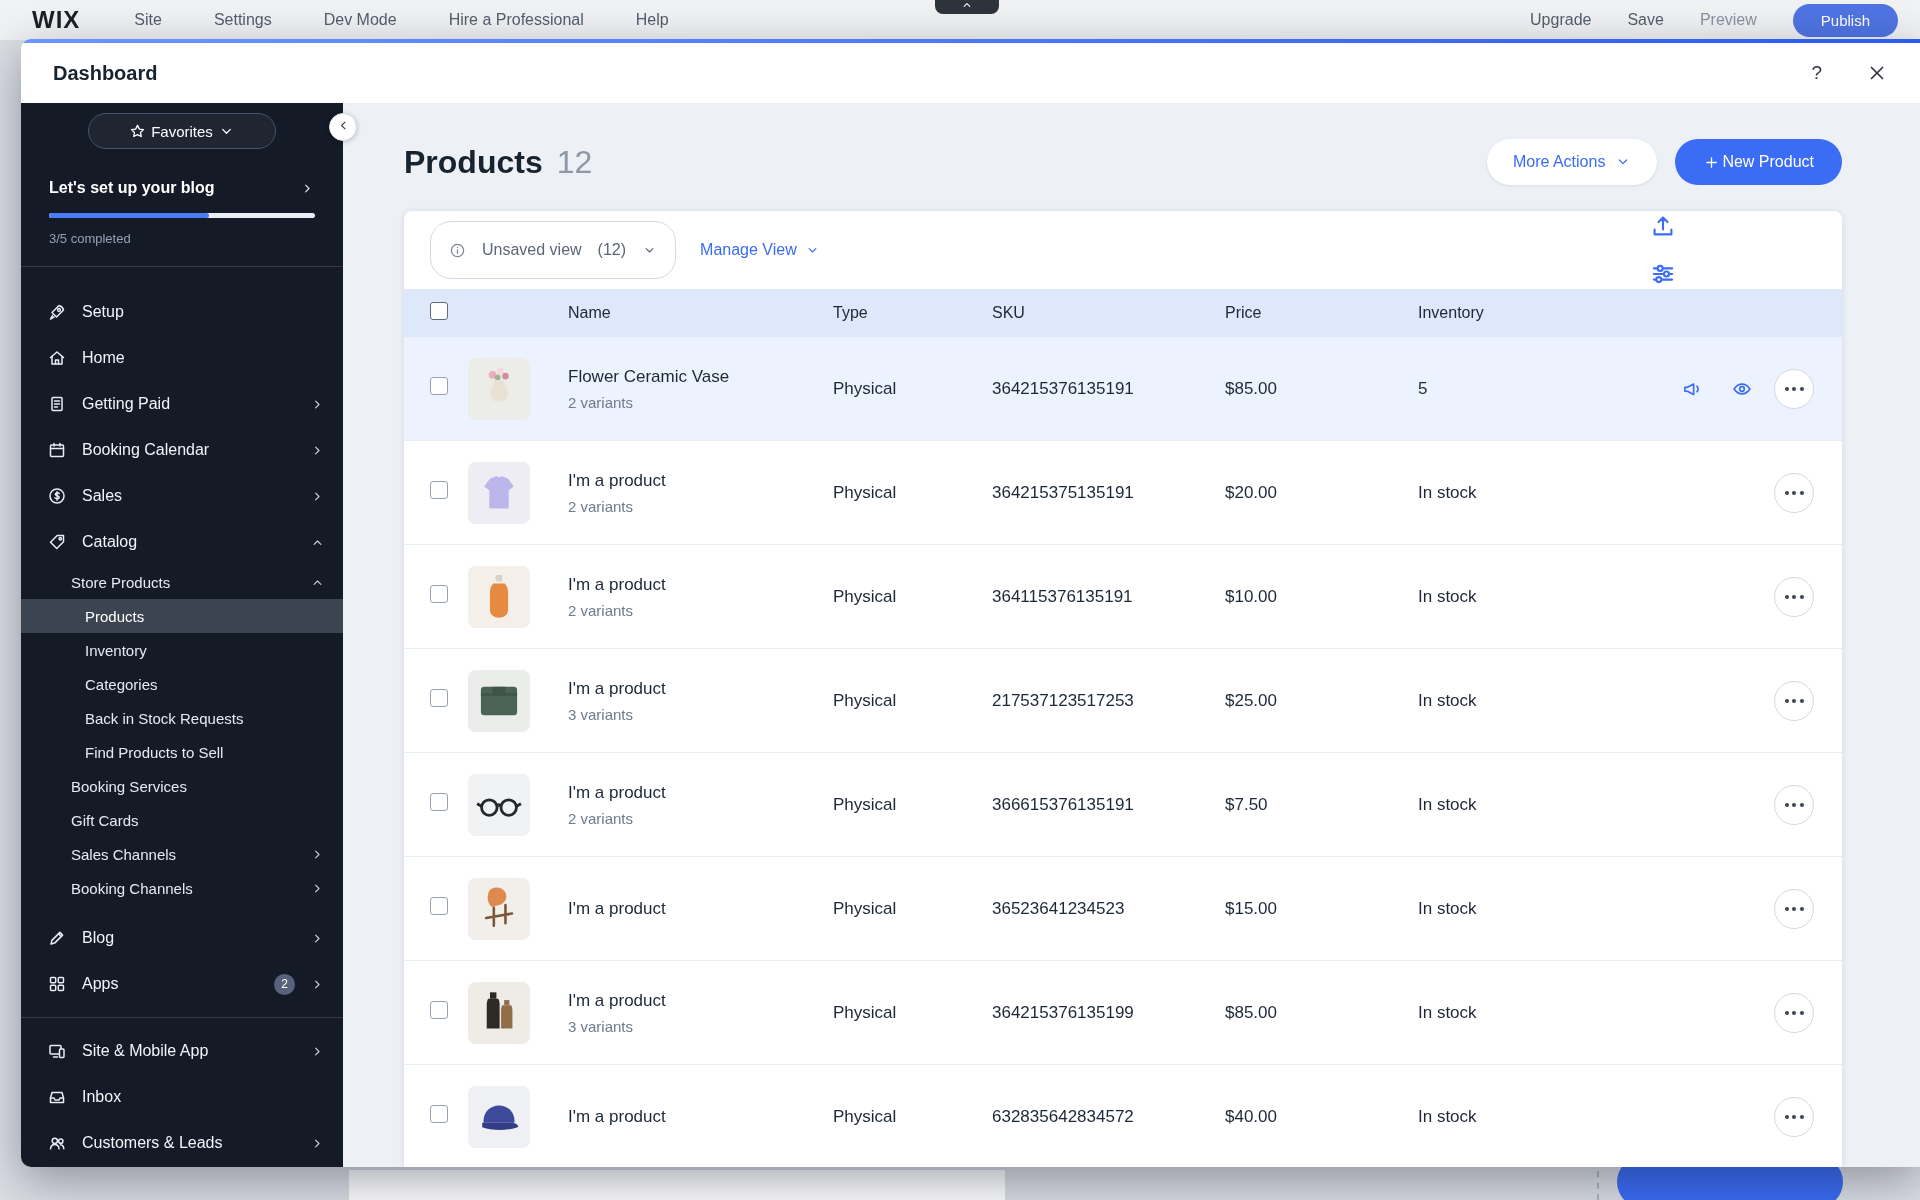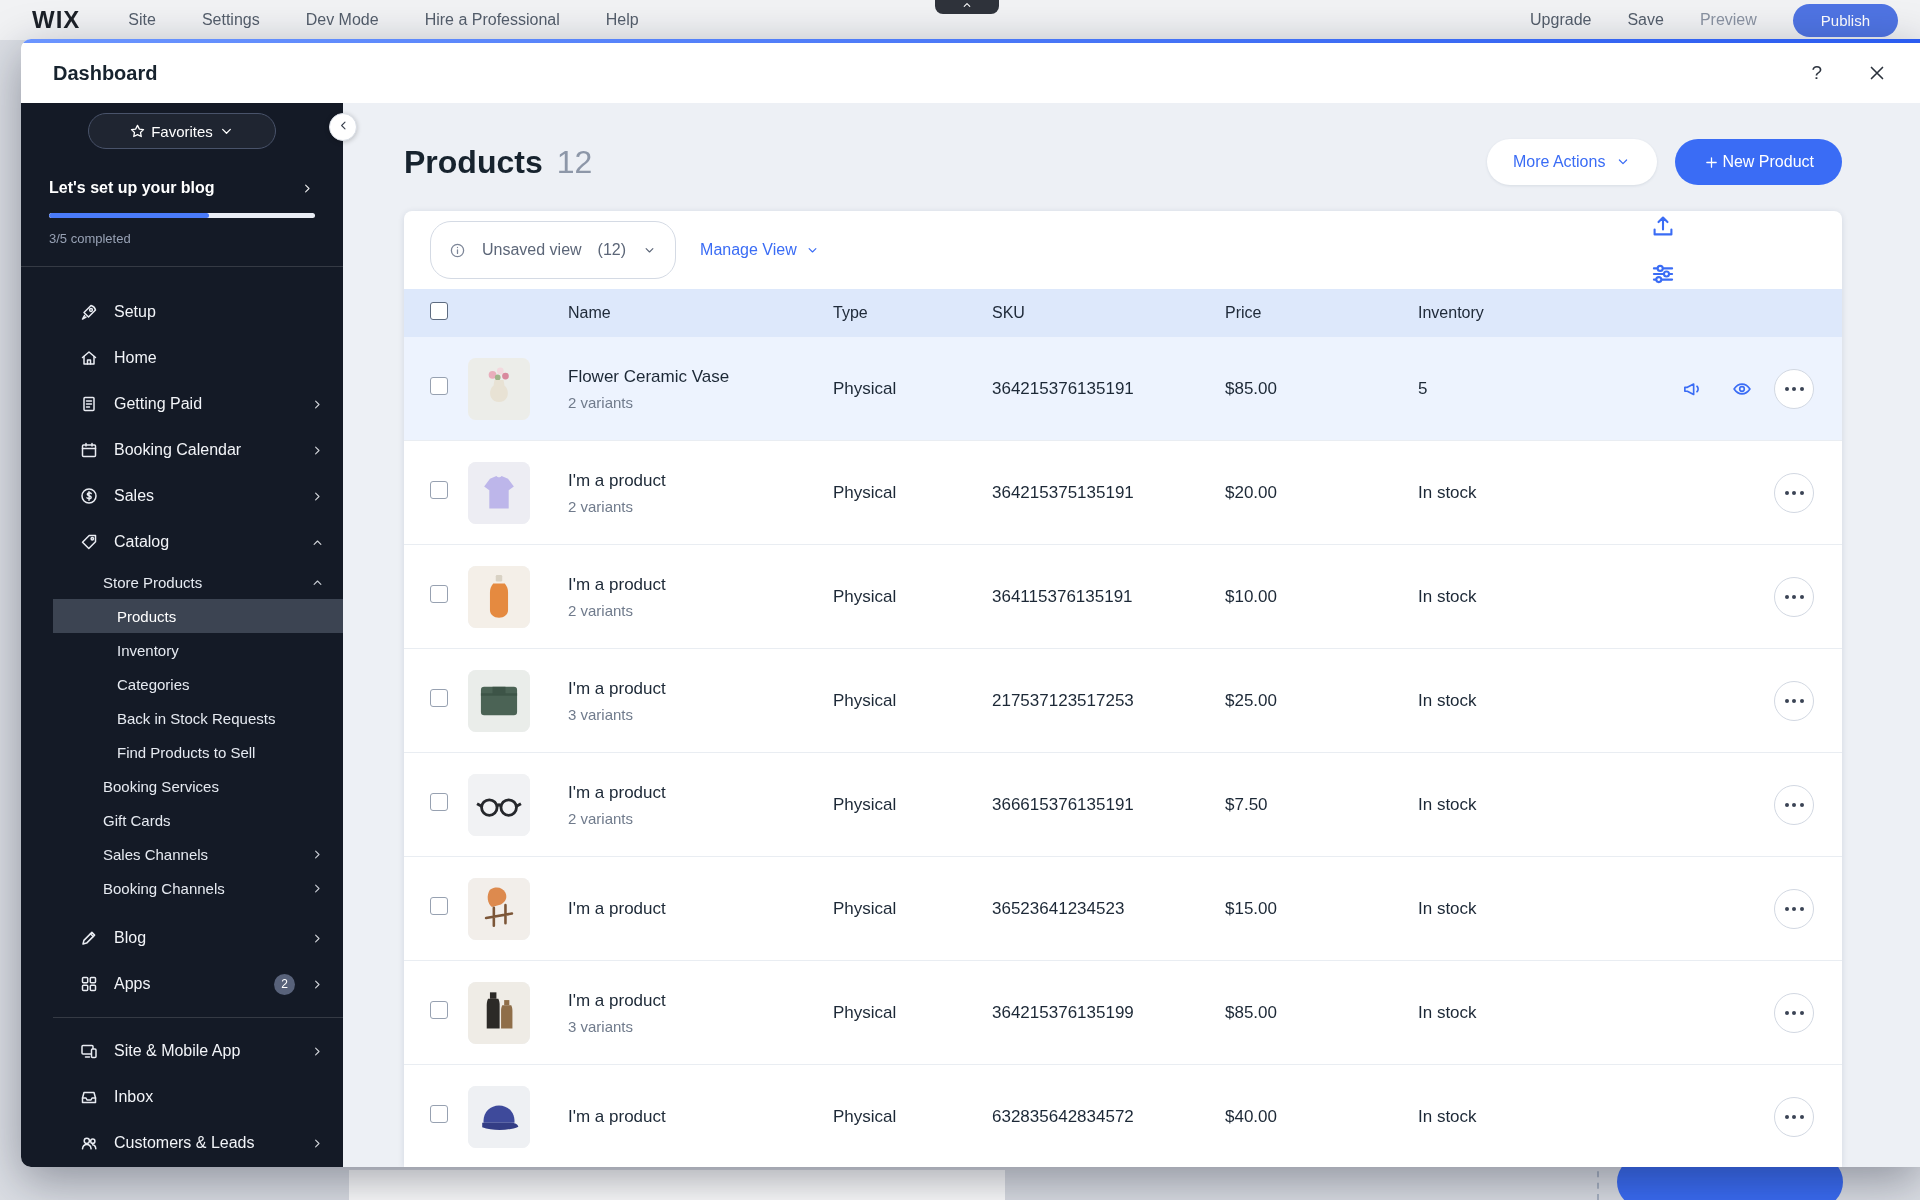--- a/index.html
+++ b/index.html
@@ -5,21 +5,21 @@
   * { margin:0; padding:0; box-sizing:border-box; }
   html,body { width:1920px; height:1200px; }
   body { font-family:"Liberation Sans","DejaVu Sans",sans-serif; overflow:hidden; background:#dcdfe5; }
   .stage { position:relative; width:1920px; height:1200px; background:#dcdfe5; overflow:hidden; }
 
   
   .topbar { position:absolute; top:0; left:0; right:0; height:40px; background:#f1f2f4;
             display:flex; align-items:center; color:#545e6b; font-size:16px; z-index:1; }
   .topbar .logo { font-weight:bold; font-size:24px; letter-spacing:1px; color:#1b2027; margin:0 48px 0 32px; }
   .topbar .menu { display:flex; gap:46px; }
-  .topbar .menu span { cursor:pointer; }
+  .topbar .menu span { cursor:pointer;margin-left:6px; }
   .topbar .right { margin-left:auto; display:flex; align-items:center; gap:36px; padding-right:22px; }
   .topbar .muted { color:#8a93a2; }
   .publish-btn { background:#4f74e3; color:#fff; border:none; border-radius:18px; padding:8px 28px; font-size:15px; cursor:pointer; font-family:inherit; }
   .canvas-tab { position:absolute; left:935px; top:0; width:64px; height:14px; background:#2f333b; border-radius:0 0 8px 8px;
                 display:flex; align-items:center; justify-content:center; color:#fff; z-index:2; }
   .canvas-tab svg { width:14px; height:14px; }
 
   .site-page-strip { position:absolute; left:349px; top:1170px; width:656px; height:30px; background:#ffffff; z-index:1; }
   .section-dashline { position:absolute; left:1597px; top:1160px; height:40px; border-left:2px dashed #aab4c4; z-index:2; }
   .site-cta { position:absolute; left:1617px; top:1156px; width:226px; height:52px; border-radius:26px; background:var(--accent,#3a6cf5); border:none; z-index:1; cursor:pointer; }
@@ -46,21 +46,21 @@
   .collapse-btn { position:absolute; left:308px; top:10px; width:28px; height:28px; border-radius:50%; background:#fff;
                   border:1px solid #d9dee6; box-shadow:0 1px 5px rgba(0,0,0,.22); display:flex; align-items:center;
                   justify-content:center; color:#39414f; z-index:6; cursor:pointer; }
   .collapse-btn svg { width:15px; height:15px; }
   .setup { margin-top:30px; padding:0 28px 20px; border-bottom:1px solid rgba(255,255,255,.14); }
   .setup-row { display:flex; align-items:center; justify-content:space-between; font-weight:bold; font-size:16px; color:#fff; cursor:pointer; }
   .setup-row .chev { width:15px; height:15px; opacity:.9; }
   .progress { height:5px; border-radius:3px; background:#e9edf4; overflow:hidden; margin-top:16px; }
   .progress-fill { height:100%; background:#4a7bf9; border-radius:3px; }
   .setup-status { color:#97a1b4; font-size:13px; margin-top:13px; }
-  .nav { margin-top:22px;margin-left:32px; }
+  .nav { margin-top:22px; }
   .nav-item { height:46px; display:flex; align-items:center; padding:0 18px 0 26px; gap:15px; cursor:pointer; font-size:16px; }
   .nav-item .nicon { width:20px; height:20px; flex:0 0 auto; color:#e9ecf2; }
   .nav-item .label { flex:1; white-space:nowrap; overflow:hidden; }
   .nav-item .chev { width:15px; height:15px; opacity:.85; flex:0 0 auto; }
   .nav-item.indent1 { height:34px; padding-left:50px; font-size:15px; color:#e6eaf1; }
   .nav-item.indent2 { height:34px; padding-left:64px; font-size:15px; color:#e6eaf1; }
   .nav-item.selected { background:#3c4452; color:#fff; }
   .nav-badge { min-width:21px; height:21px; border-radius:11px; background:#58627a; color:#fff; font-size:12px;
                display:flex; align-items:center; justify-content:center; padding:0 5px; }
   .nav-divider { height:1px; background:rgba(255,255,255,.14); margin:10px 0; }

